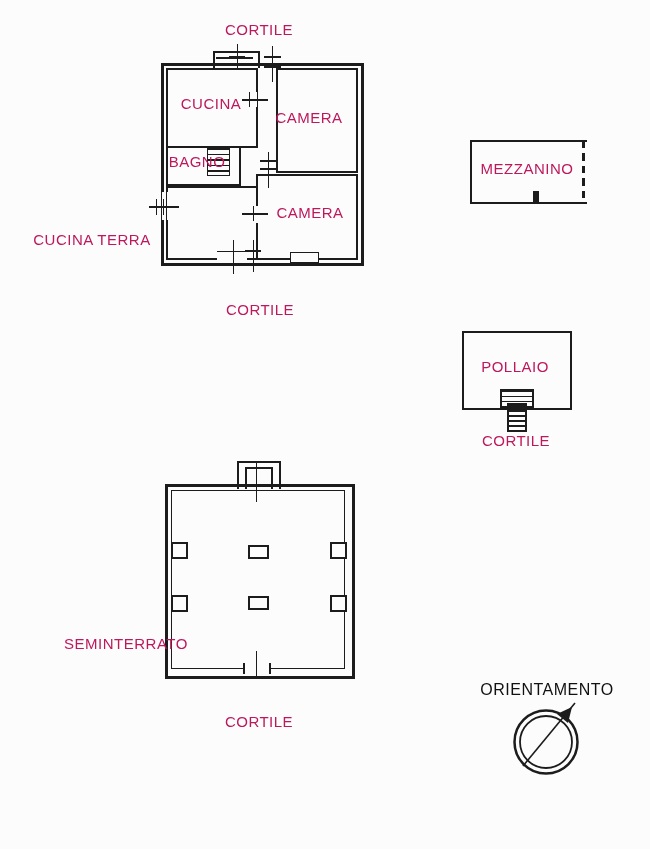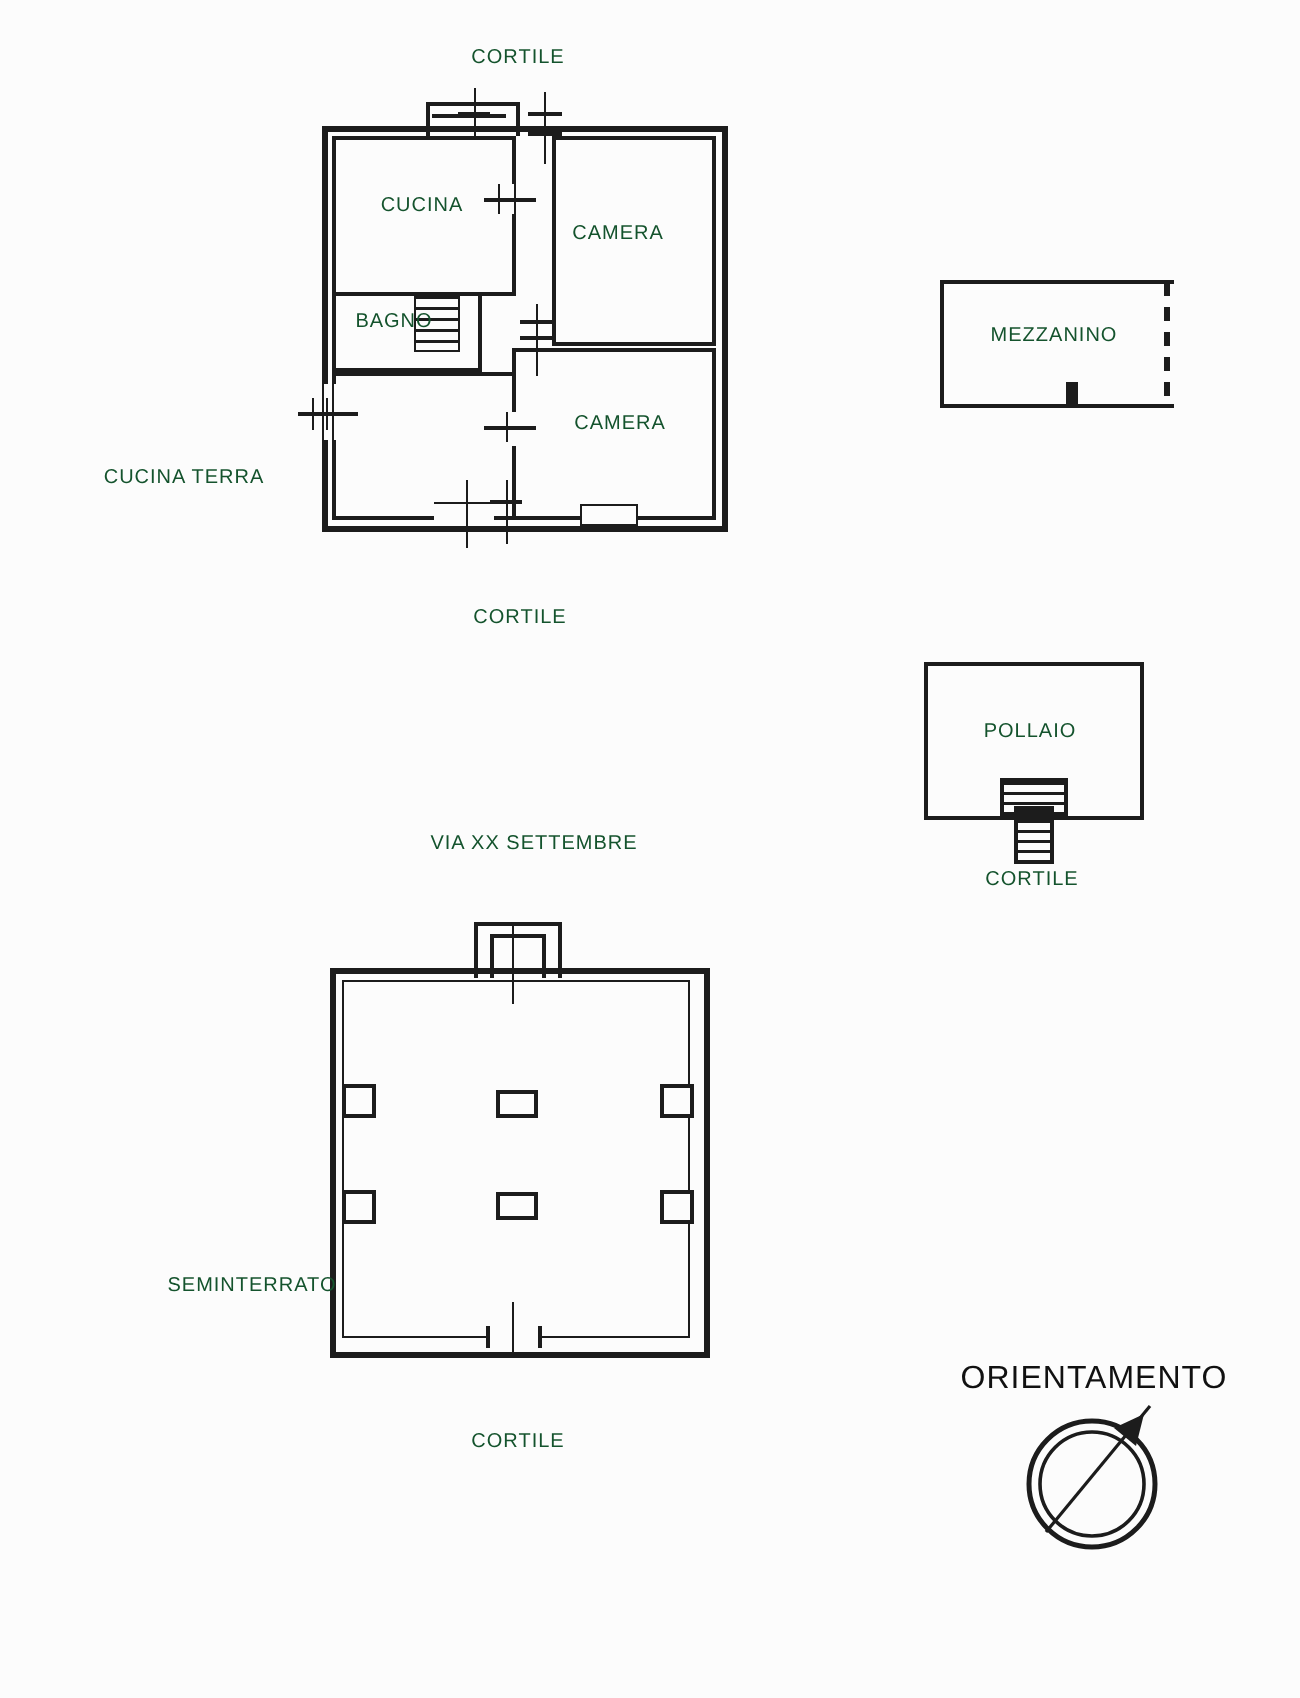--- a/index.html
+++ b/index.html
@@ -1,20 +1,20 @@
 <!DOCTYPE html>
 <html><head>
 <meta charset="utf-8">
 <style>
   :root { --ink:#1c1c1c; --bg:#fcfcfc; }
   html,body { margin:0; padding:0; background:#fff; }
   .stage { position:relative; width:650px; height:849px; background:var(--bg);
            font-family:"Liberation Sans", sans-serif; overflow:hidden; }
-  .lbl { position:absolute; transform:translate(-50%,-50%); font-size:10px;
-         color:#14532d; letter-spacing:.5px; white-space:nowrap; z-index:6; }
+  .lbl { position:absolute; transform:translate(-50%,-50%); font-size:15px;
+         color:#be185d; letter-spacing:.5px; white-space:nowrap; z-index:6; }
   .lbl.bold { font-weight:normal; font-size:16px; color:#111; }
   .wall3 { position:absolute; border:3px solid var(--ink); z-index:1; }
   .wall15 { position:absolute; border:1.5px solid var(--ink); z-index:1; }
   .room { position:absolute; border:2px solid var(--ink); z-index:2; }
   .ink { position:absolute; background:var(--ink); z-index:4; }
   .wo  { position:absolute; background:var(--bg); z-index:3; }
   .thin { position:absolute; background:var(--ink); z-index:4; }
   .hatch { position:absolute; border:1.5px solid var(--ink); z-index:3;
            background:repeating-linear-gradient(to bottom, var(--ink) 0 1.5px, transparent 1.5px 5.5px); }
   .ladder { position:absolute; border:2px solid var(--ink); z-index:4;
@@ -83,21 +83,20 @@
   <div style="position:absolute; left:582px; top:141px; width:2.5px; height:57px; z-index:1; background:repeating-linear-gradient(to bottom, var(--ink) 0 7px, transparent 7px 12.5px);"></div>
   <div class="ink" style="left:533px; top:191px; width:6px; height:11px;"></div>
   <div class="lbl" style="left:527px; top:168px;">MEZZANINO</div>
 
   <div style="position:absolute; left:462px; top:331px; width:106px; height:75px; border:2.5px solid var(--ink); z-index:1;"></div>
   <div class="ladder" style="left:500px; top:389px; width:30px; height:15px;"></div>
   <div class="ladder" style="left:507px; top:403px; width:16px; height:25px;"></div>
   <div class="lbl" style="left:515px; top:366px;">POLLAIO</div>
   <div class="lbl" style="left:516px; top:440px;">CORTILE</div>
 
-  <div class="lbl" style="left:267px; top:422px;">VIA XX SETTEMBRE</div>
 
   <div style="position:absolute; left:237px; top:461px; width:40px; height:26px; border:2.5px solid var(--ink); border-bottom:none; z-index:0;"></div>
   <div style="position:absolute; left:245px; top:467px; width:24px; height:20px; border:2px solid var(--ink); border-bottom:none; z-index:0;"></div>
   <div class="thin" style="left:255.5px; top:463px; width:1.5px; height:39px;"></div>
 
   <div class="wall3" style="left:165px; top:484px; width:184px; height:189px;"></div>
   <div class="wall15" style="left:171px; top:490px; width:172px; height:177px;"></div>
 
   <div class="notch" style="left:171px; top:542px; width:13px; height:13px;"></div>
   <div class="notch" style="left:171px; top:595px; width:13px; height:13px;"></div>

